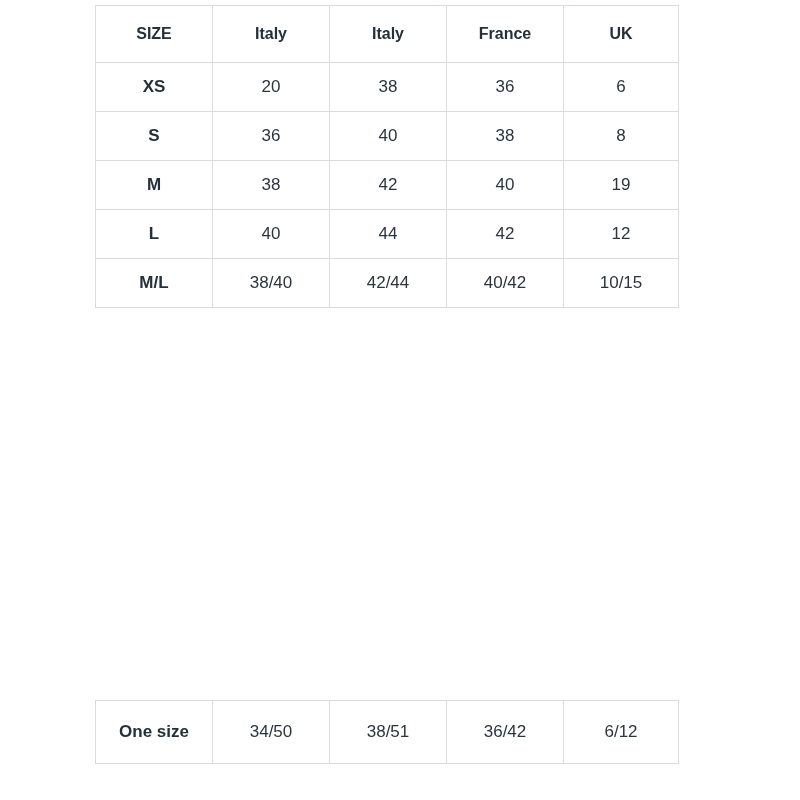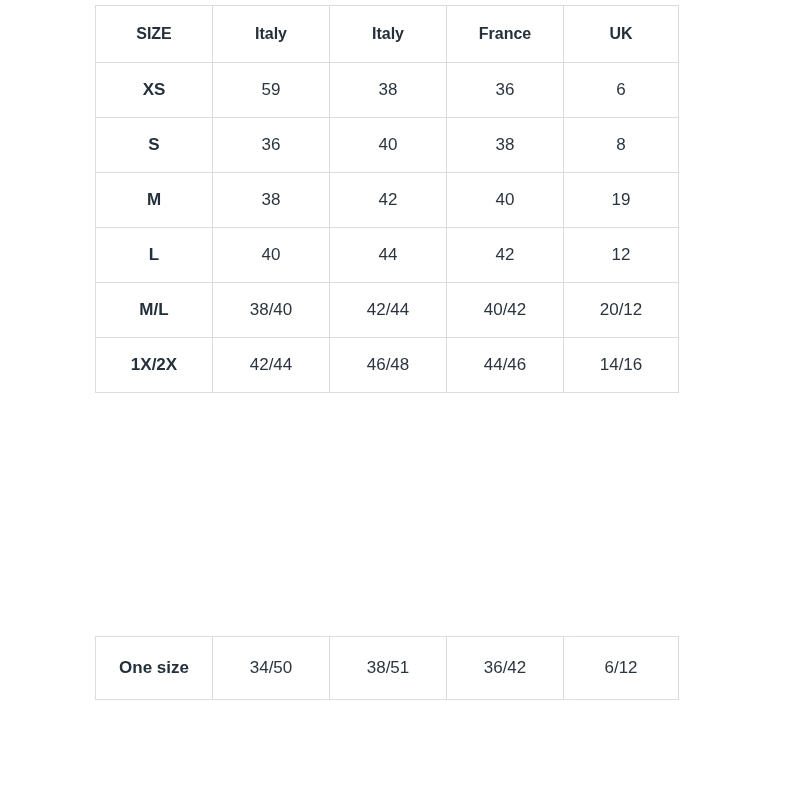--- a/index.html
+++ b/index.html
@@ -42,38 +42,38 @@
   col.c3 { width: 117px; }
   col.c4 { width: 115px; }
 
   
   #main-table {
     position: absolute;
     left: 95px;
     top: 5px;
     width: 583px;
   }
-  #main-table tr { height: 55px; }
+  #main-table tr { height: 49px; }
   #main-table tr.header-row { height: 57px; }
   #main-table th {
     font-weight: bold;
     font-size: 16px;
     color: #24303c;
   }
   #main-table td.rowlabel {
     font-weight: bold;
     font-size: 17px;
     color: #24303c;
   }
 
   
   #extra-table {
     position: absolute;
     left: 95px;
-    top: 636px;
+    top: 700px;
     width: 583px;
   }
   #extra-table tr { height: 63px; }
   #extra-table td.rowlabel {
     font-weight: bold;
     font-size: 17px;
     color: #24303c;
   }
 </style>
 </head>
@@ -94,21 +94,21 @@
         <th>SIZE</th>
         <th>Italy</th>
         <th>Italy</th>
         <th>France</th>
         <th>UK</th>
       </tr>
     </thead>
     <tbody>
       <tr>
         <td class="rowlabel">XS</td>
-        <td>59</td>
+        <td>20</td>
         <td>38</td>
         <td>36</td>
         <td>6</td>
       </tr>
       <tr>
         <td class="rowlabel">S</td>
         <td>36</td>
         <td>40</td>
         <td>38</td>
         <td>8</td>
@@ -125,28 +125,21 @@
         <td>40</td>
         <td>44</td>
         <td>42</td>
         <td>12</td>
       </tr>
       <tr>
         <td class="rowlabel">M/L</td>
         <td>38/40</td>
         <td>42/44</td>
         <td>40/42</td>
-        <td>20/12</td>
-      </tr>
-      <tr>
-        <td class="rowlabel">1X/2X</td>
-        <td>42/44</td>
-        <td>46/48</td>
-        <td>44/46</td>
-        <td>14/16</td>
+        <td>10/15</td>
       </tr>
     </tbody>
   </table>
 
   <table class="size-table" id="extra-table">
     <colgroup>
       <col class="c0">
         <col class="c1">
         <col class="c2">
         <col class="c3">

